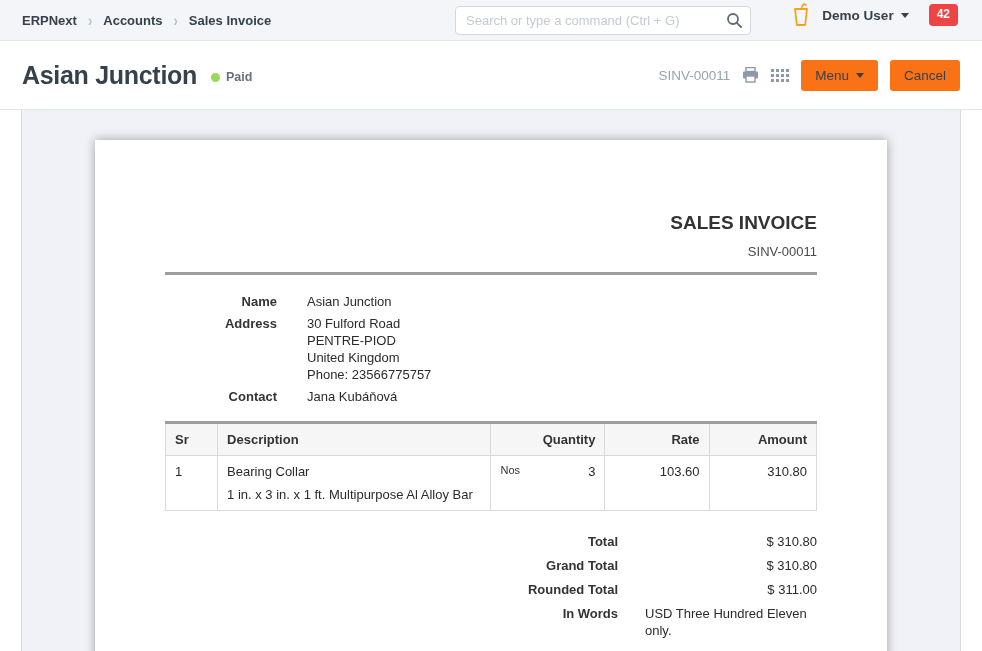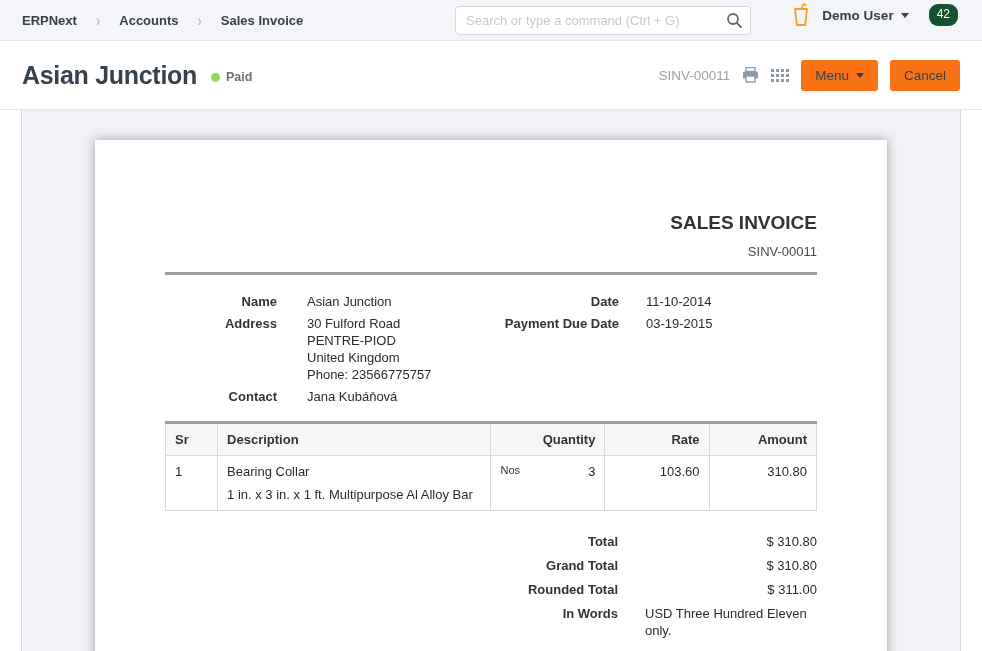--- a/index.html
+++ b/index.html
@@ -2,39 +2,39 @@
 <html><head>
 <meta charset="utf-8">
 <style>
   * { margin: 0; padding: 0; box-sizing: border-box; }
   html, body { width: 982px; height: 651px; overflow: hidden; background: #fff;
     font-family: "Liberation Sans", "DejaVu Sans", sans-serif; }
 
   
   .navbar { position: relative; height: 41px; background: #f4f5f8;
     border-bottom: 1px solid #e4e6ec; display: flex; align-items: center; padding: 0 22px; }
-  .breadcrumb { display: flex; align-items: center; gap: 19px; }
+  .breadcrumb { display: flex; align-items: center; gap: 11px; }
   .crumb { font-size: 13px; font-weight: bold; color: #36414c; cursor: pointer; }
   .crumb-sep { color: #b8c2cc; font-size: 13px; font-weight: bold; transform: scaleY(1.25); }
 
   .search-wrap { position: absolute; left: 455px; top: 6px; width: 296px; height: 29px; }
   .search-input { width: 100%; height: 100%; border: 1px solid #d4d9e0; border-radius: 4px;
     background: #fff; padding: 0 30px 0 10px; font-size: 13px; color: #36414c; outline: none;
     font-family: "Liberation Sans", sans-serif; }
   .search-input::placeholder { color: #c3cad2; }
   .search-icon { position: absolute; right: 8px; top: 6px; }
 
   .nav-right { position: absolute; right: 24px; top: 0; height: 30px; display: flex; align-items: center; }
   .cup-icon { margin-right: 12px; display: flex; }
   .user-menu { display: flex; align-items: center; gap: 7px; cursor: pointer; }
   .user-name { font-size: 13.5px; font-weight: bold; color: #36414c; }
   .caret { width: 0; height: 0; border-left: 4px solid transparent; border-right: 4px solid transparent;
     border-top: 5px solid #36414c; display: inline-block; }
-  .nav-badge { margin-left: 20px; background: #14532d; color: #fff; font-size: 12px; font-weight: normal;
-    border-radius: 9px; padding: 4px 8px; line-height: 1.1; cursor: pointer; }
+  .nav-badge { margin-left: 20px; background: #ef4444; color: #fff; font-size: 12px; font-weight: bold;
+    border-radius: 4px; padding: 4px 8px; line-height: 1.1; cursor: pointer; }
 
   
   .page-head { height: 69px; background: #fff; border-bottom: 1px solid #e3e6ea;
     display: flex; align-items: center; padding: 0 22px; }
   .page-title { font-size: 25px; font-weight: bold; color: #36414c; letter-spacing: -0.3px; }
   .indicator { display: flex; align-items: center; gap: 6px; margin-left: 14px; margin-top: 4px; }
   .indicator-dot { width: 9px; height: 9px; border-radius: 50%; background: #98d85b; }
   .indicator-label { font-size: 12.5px; font-weight: bold; color: #687178; }
   .head-right { margin-left: auto; display: flex; align-items: center; gap: 12px; }
   .doc-id { font-size: 13.5px; color: #98a4ae; }
@@ -184,30 +184,20 @@
             <span class="field-value">
               <div>30 Fulford Road</div>
               <div>PENTRE-PIOD</div>
               <div>United Kingdom</div>
               <div>Phone: 23566775757</div>
             </span>
           </div>
           <div class="field-row">
             <span class="field-label">Contact</span>
             <span class="field-value">Jana Kubáňová</span>
-          </div>
-        </div>
-        <div class="fields-col right">
-          <div class="field-row">
-            <span class="field-label">Date</span>
-            <span class="field-value">11-10-2014</span>
-          </div>
-          <div class="field-row">
-            <span class="field-label">Payment Due Date</span>
-            <span class="field-value">03-19-2015</span>
           </div>
         </div>
       </div>
 
       <table class="items">
         <thead>
           <tr>
             <th class="col-sr">Sr</th>
             <th class="col-desc">Description</th>
             <th class="col-qty num">Quantity</th>

